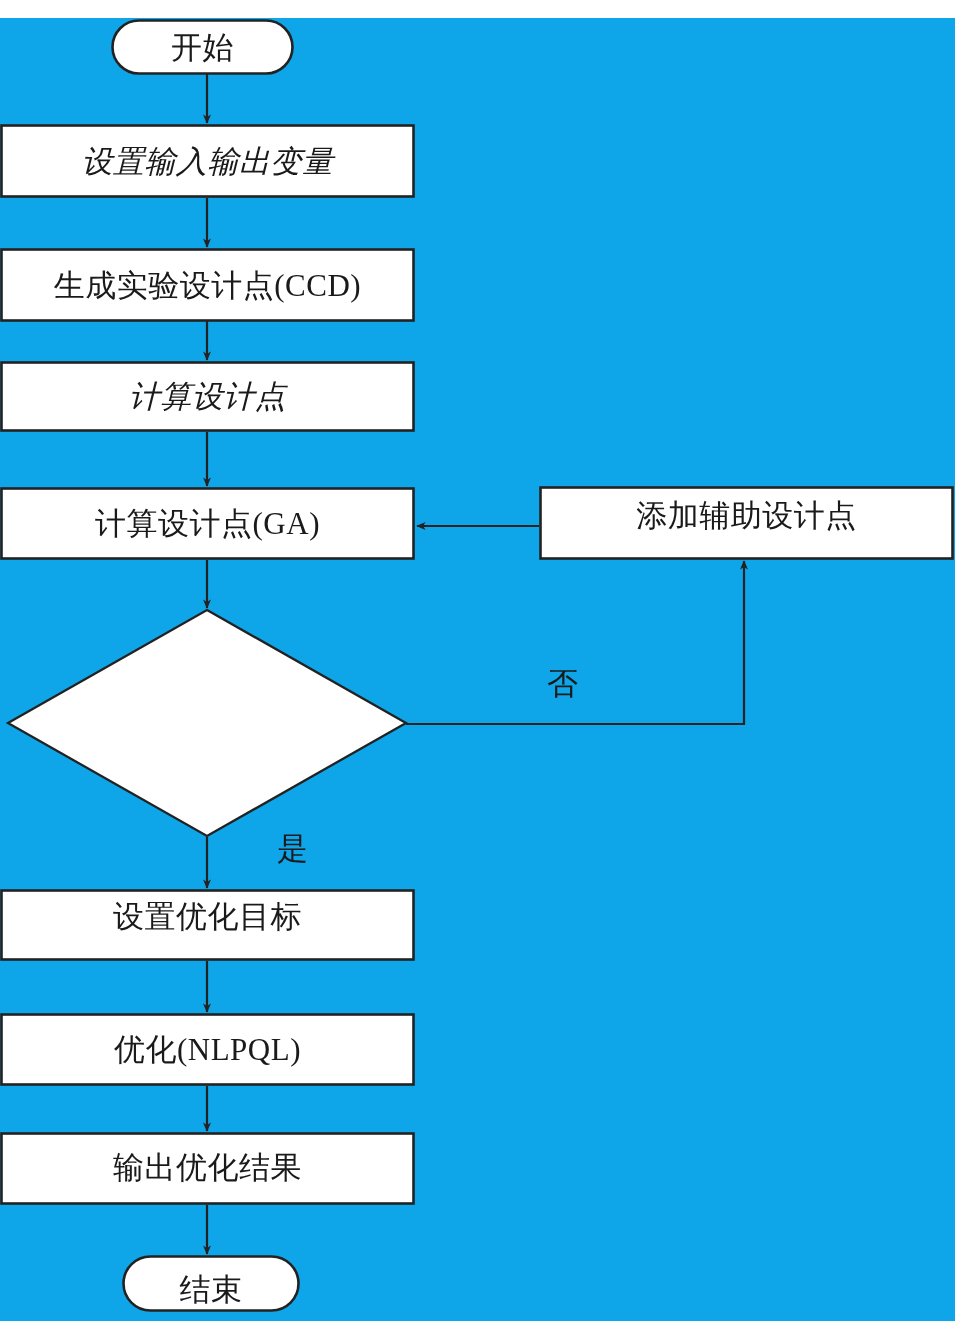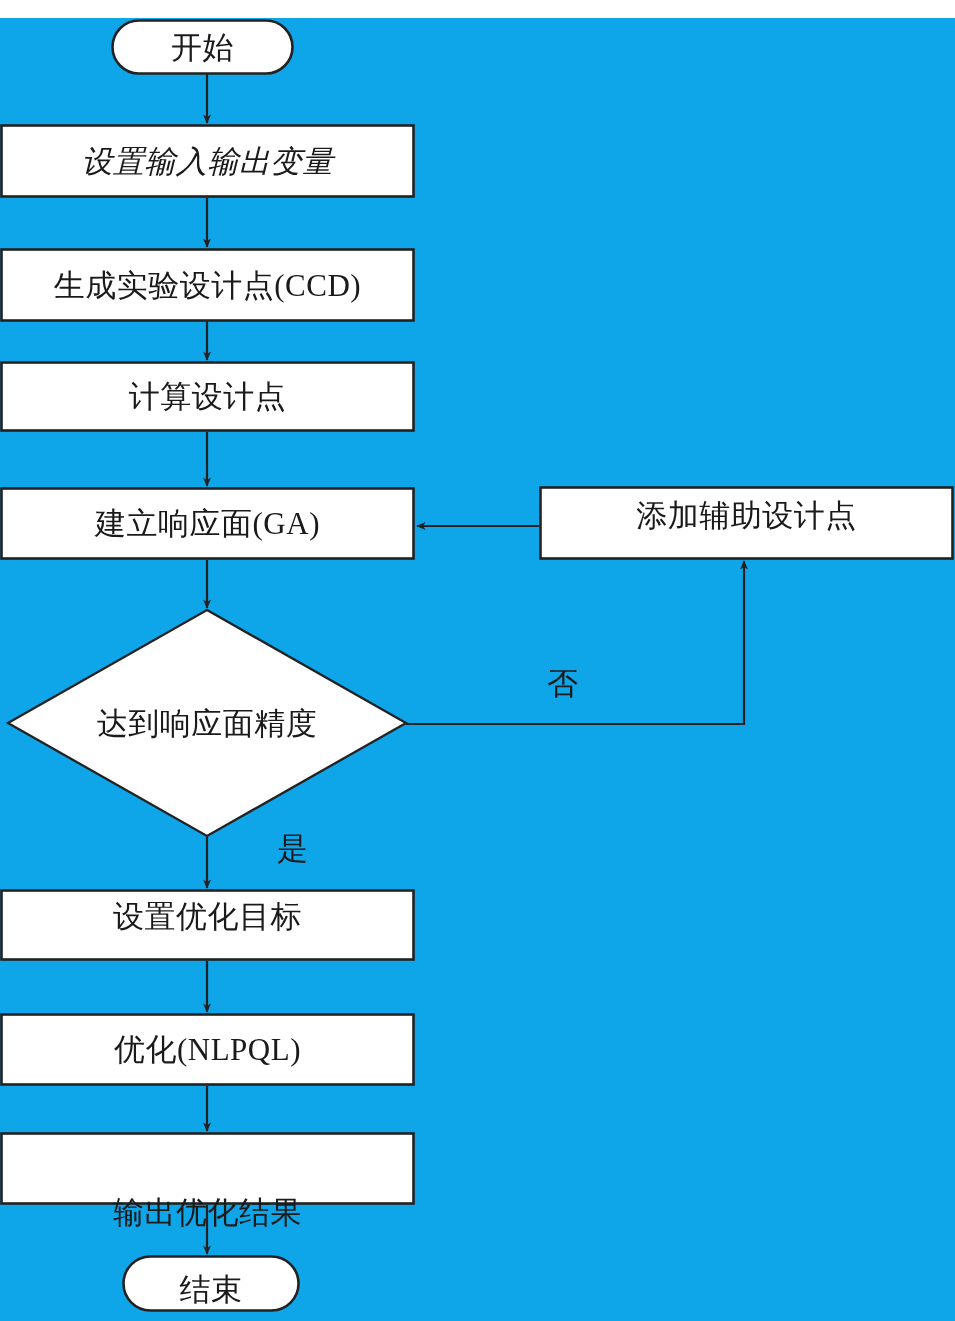--- a/index.html
+++ b/index.html
@@ -104,33 +104,32 @@
 
     <line x1="207" y1="1187" x2="207" y2="1236" stroke="#222222" stroke-width="2.2" marker-end="url(#arrowhead)"></line>
   </svg>
 
   <div class="node-label" style="left:112px; top:2px; width:181px; height:54px;">开始</div>
 
   <div class="node-label" style="left:1px; top:107px; width:413px; height:72px;font-style:italic;">设置输入输出变量</div>
 
   <div class="node-label" style="left:1px; top:231px; width:413px; height:72px;font-family:Liberation Serif, serif;">生成实验设计点(CCD)</div>
 
-  <div class="node-label" style="left:1px; top:344px; width:413px; height:69px;">计算设计点</div>
+  <div class="node-label" style="left:1px; top:344px; width:413px; height:69px;font-style:italic;">计算设计点</div>
 
-  <div class="node-label" style="left:1px; top:470px; width:413px; height:71px;">建立响应面(GA)</div>
+  <div class="node-label" style="left:1px; top:470px; width:413px; height:71px;">计算设计点(GA)</div>
 
-  <div class="node-label" style="left:8px; top:675px; width:398px; height:60px;">达到响应面精度</div>
 
   <div class="node-label" style="left:540px; top:469px; width:413px; height:56px;">添加辅助设计点</div>
 
   <div class="node-label" style="left:1px; top:872px; width:413px; height:52px;">设置优化目标</div>
 
   <div class="node-label" style="left:1px; top:996px; width:413px; height:71px;">优化(NLPQL)</div>
 
-  <div class="node-label" style="left:1px; top:1159px; width:413px; height:71px;">输出优化结果</div>
+  <div class="node-label" style="left:1px; top:1114px; width:413px; height:71px;">输出优化结果</div>
 
   <div class="node-label" style="left:123px; top:1238px; width:176px; height:66px;">结束</div>
 
   <div class="edge-label" style="left:547px; top:650px;">否</div>
 
   <div class="edge-label" style="left:277px; top:815px;">是</div>
 
 </div>
 
 </body></html>

